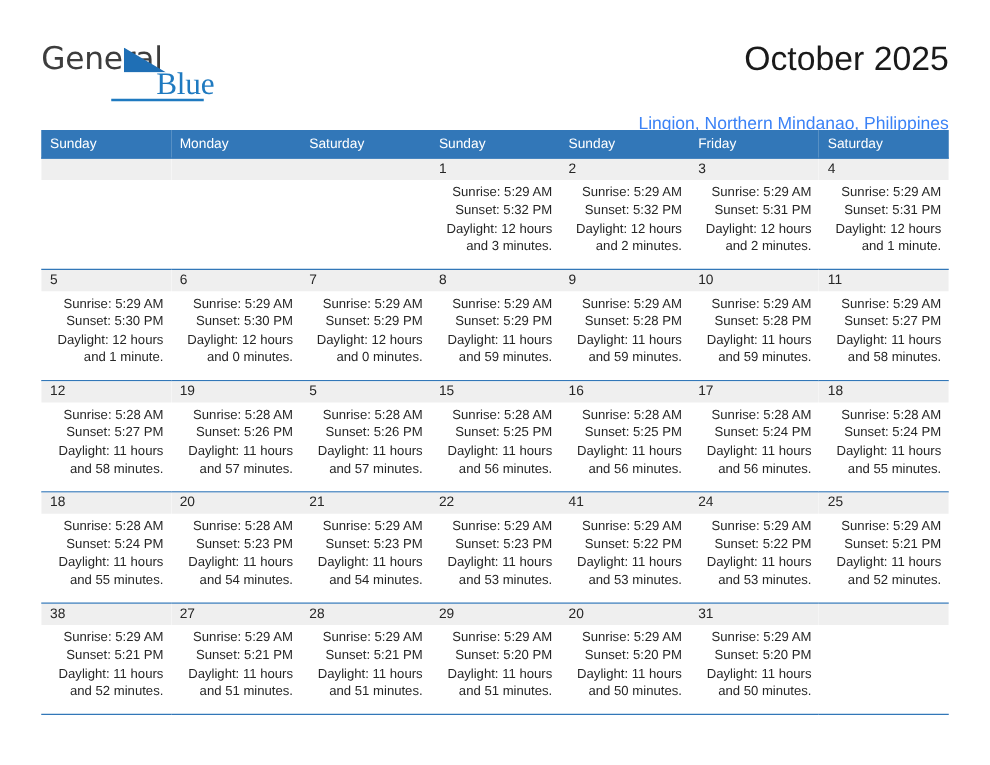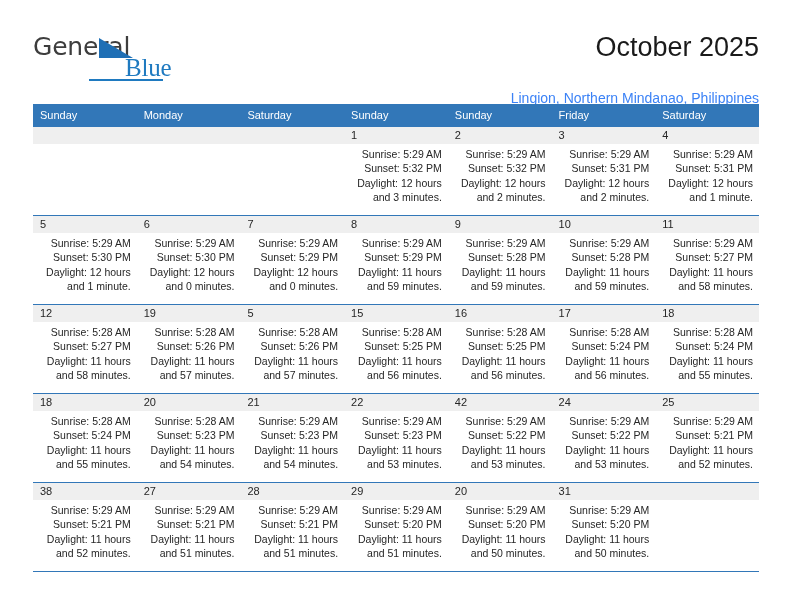--- a/index.html
+++ b/index.html
@@ -471,21 +471,21 @@
               <div class="cell-body">
                 <div>Sunrise: 5:29 AM</div>
                 <div>Sunset: 5:23 PM</div>
                 <div>Daylight: 11 hours</div>
                 <div>and 53 minutes.</div>
               </div>
             </div>
           </td>
           <td>
             <div class="cell-inner">
-              <div class="daynum-band">42</div>
+              <div class="daynum-band">41</div>
               <div class="cell-body">
                 <div>Sunrise: 5:29 AM</div>
                 <div>Sunset: 5:22 PM</div>
                 <div>Daylight: 11 hours</div>
                 <div>and 53 minutes.</div>
               </div>
             </div>
           </td>
           <td>
             <div class="cell-inner">

